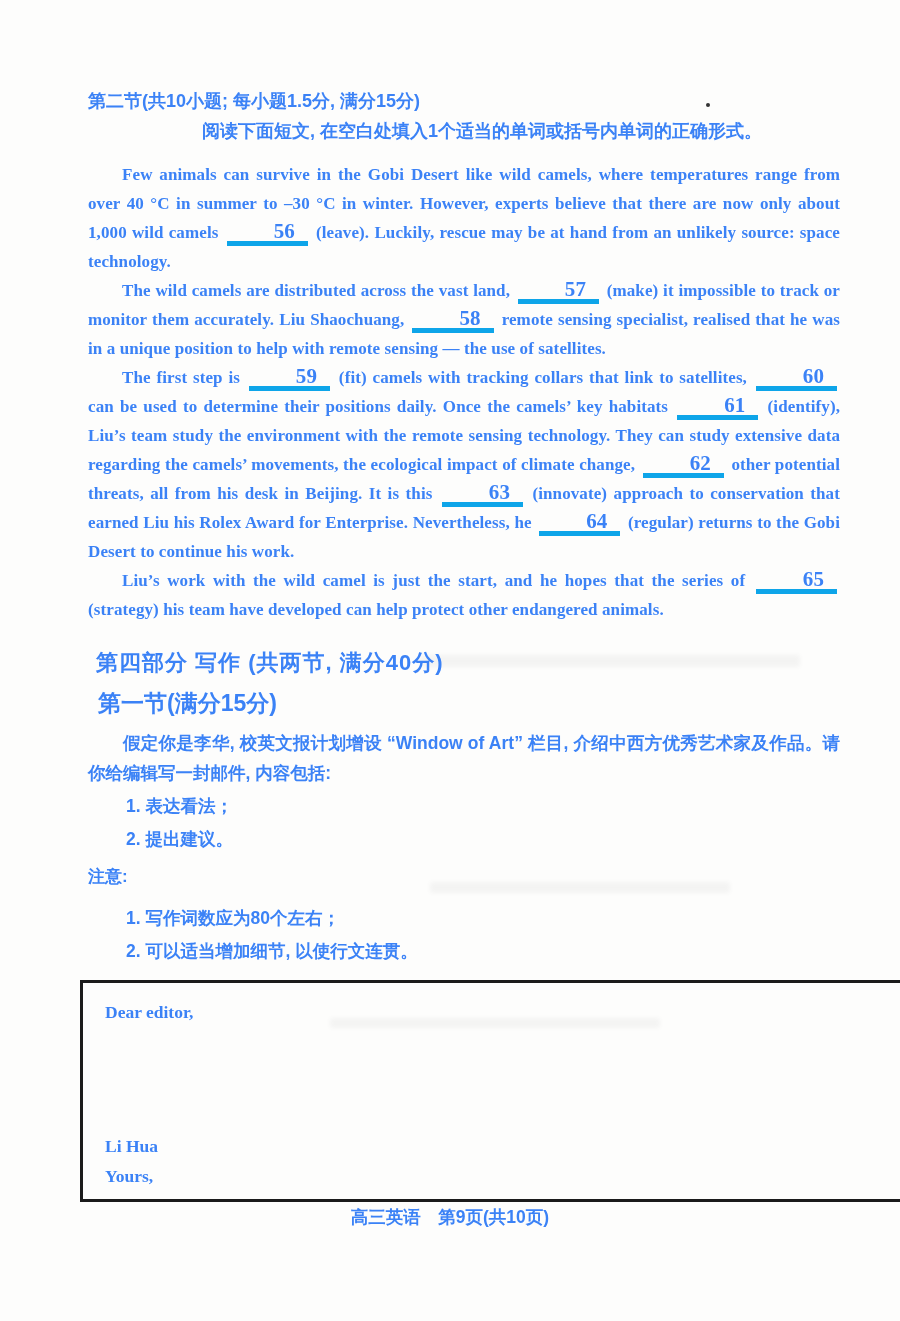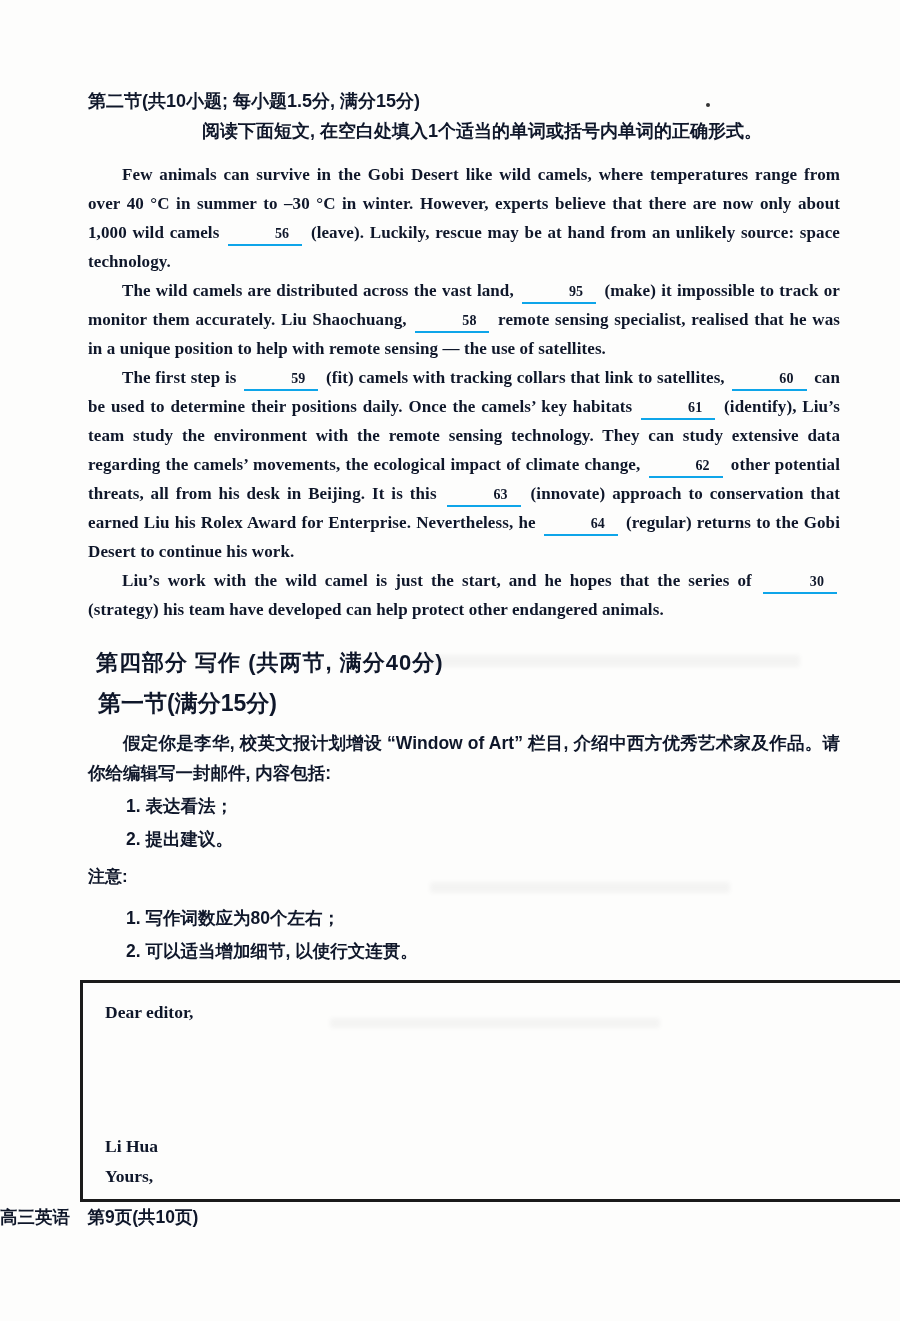--- a/index.html
+++ b/index.html
@@ -2,21 +2,21 @@
 <html><head>
 <meta charset="utf-8">
 <style>
   html, body { margin: 0; padding: 0; background: #ffffff; }
   .page {
     position: relative;
     width: 900px;
     height: 1321px;
     margin: 0 auto;
     background: #fdfdfc;
-    color: #0f172a;
+    color: #3b82f6;
     font-family: "Liberation Serif", "DejaVu Serif", serif;
     box-sizing: border-box;
     padding: 86px 60px 0 88px;
     overflow: hidden;
   }
   .zh { font-family: "Liberation Sans", "DejaVu Sans", sans-serif; }
 
   
   .sec-heading {
     margin: 0;
@@ -40,25 +40,25 @@
     font-weight: bold;
     text-align: justify;
     text-indent: 2em;
     letter-spacing: 0.1px;
   }
   .blank {
     display: inline-block;
     min-width: 24px;
     padding: 0 13px;
     margin: 0 3px;
-    border-bottom: 2px solid #0ea5e9;
+    border-bottom: 5px solid #0ea5e9;
     text-align: center;
     line-height: 20px;
     font-weight: bold;
-    font-size: 14px;
+    font-size: 21px;
   }
 
   
   .writing {
     position: absolute;
     left: 88px;
     right: 60px;
     top: 640px;
   }
   .part-heading {
@@ -113,21 +113,21 @@
     line-height: 30px;
     font-weight: bold;
   }
 
   .page-footer {
     position: absolute;
     left: 0;
     right: 0;
     top: 1205px;
     margin: 0;
-    text-align: left;
+    text-align: center;
     font-size: 17.5px;
     font-weight: bold;
   }
 
   
   .smudge {
     position: absolute;
     background: #555;
     opacity: 0.05;
     filter: blur(2px);
@@ -152,23 +152,23 @@
   <div class="smudge smudge-1"></div>
   <div class="smudge smudge-2"></div>
   <div class="smudge smudge-3"></div>
 
   <section>
     <p class="sec-heading zh">第二节(共10小题; 每小题1.5分, 满分15分)</p>
     <p class="instructions zh">阅读下面短文, 在空白处填入1个适当的单词或括号内单词的正确形式。</p>
 
     <div class="passage">
       <p class="para">Few animals can survive in the Gobi Desert like wild camels, where temperatures range from over 40 °C in summer to –30 °C in winter. However, experts believe that there are now only about 1,000 wild camels <span class="blank">56</span> (leave). Luckily, rescue may be at hand from an unlikely source: space technology.</p>
-      <p class="para">The wild camels are distributed across the vast land, <span class="blank">95</span> (make) it impossible to track or monitor them accurately. Liu Shaochuang, <span class="blank">58</span> remote sensing specialist, realised that he was in a unique position to help with remote sensing — the use of satellites.</p>
+      <p class="para">The wild camels are distributed across the vast land, <span class="blank">57</span> (make) it impossible to track or monitor them accurately. Liu Shaochuang, <span class="blank">58</span> remote sensing specialist, realised that he was in a unique position to help with remote sensing — the use of satellites.</p>
       <p class="para">The first step is <span class="blank">59</span> (fit) camels with tracking collars that link to satellites, <span class="blank">60</span> can be used to determine their positions daily. Once the camels’ key habitats <span class="blank">61</span> (identify), Liu’s team study the environment with the remote sensing technology. They can study extensive data regarding the camels’ movements, the ecological impact of climate change, <span class="blank">62</span> other potential threats, all from his desk in Beijing. It is this <span class="blank">63</span> (innovate) approach to conservation that earned Liu his Rolex Award for Enterprise. Nevertheless, he <span class="blank">64</span> (regular) returns to the Gobi Desert to continue his work.</p>
-      <p class="para">Liu’s work with the wild camel is just the start, and he hopes that the series of <span class="blank">30</span> (strategy) his team have developed can help protect other endangered animals.</p>
+      <p class="para">Liu’s work with the wild camel is just the start, and he hopes that the series of <span class="blank">65</span> (strategy) his team have developed can help protect other endangered animals.</p>
     </div>
   </section>
 
   <section class="writing">
     <h2 class="part-heading zh">第四部分 写作 (共两节, 满分40分)</h2>
     <p class="section-heading zh">第一节(满分15分)</p>
     <p class="prompt zh">假定你是李华, 校英文报计划增设 “Window of Art” 栏目, 介绍中西方优秀艺术家及作品。请你给编辑写一封邮件, 内容包括:</p>
     <p class="point zh">1. 表达看法；</p>
     <p class="point zh">2. 提出建议。</p>
 

